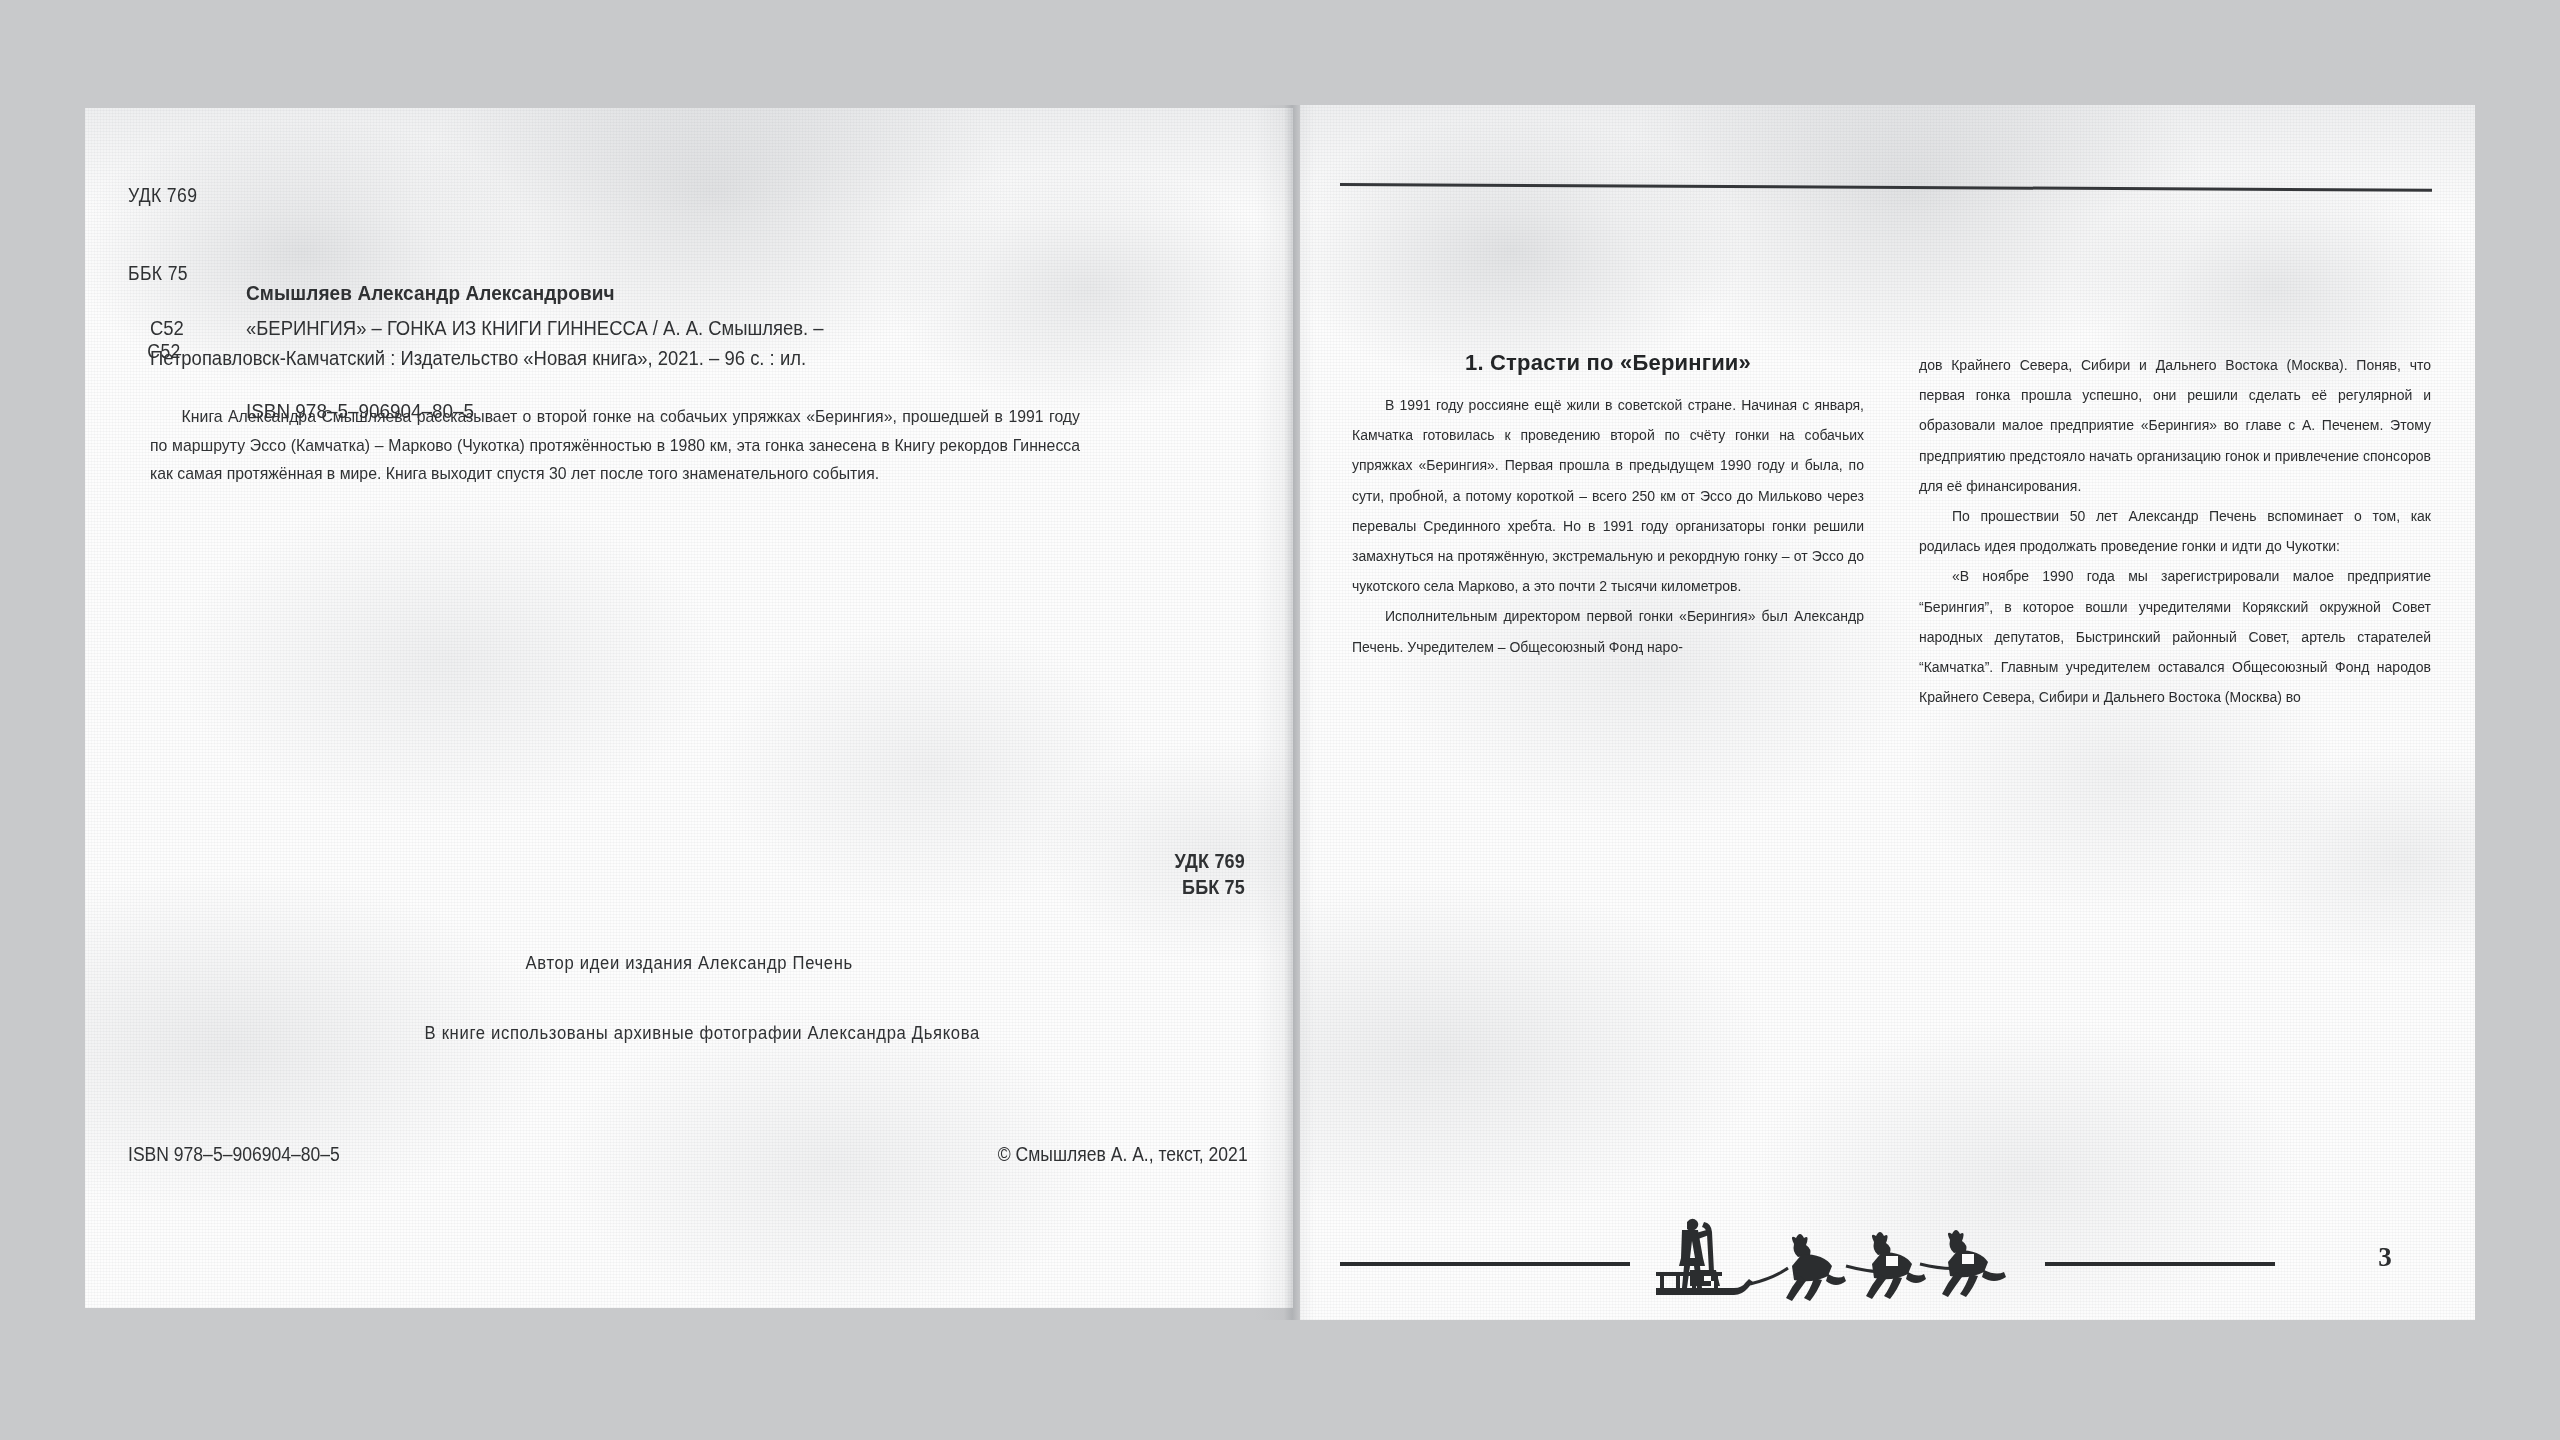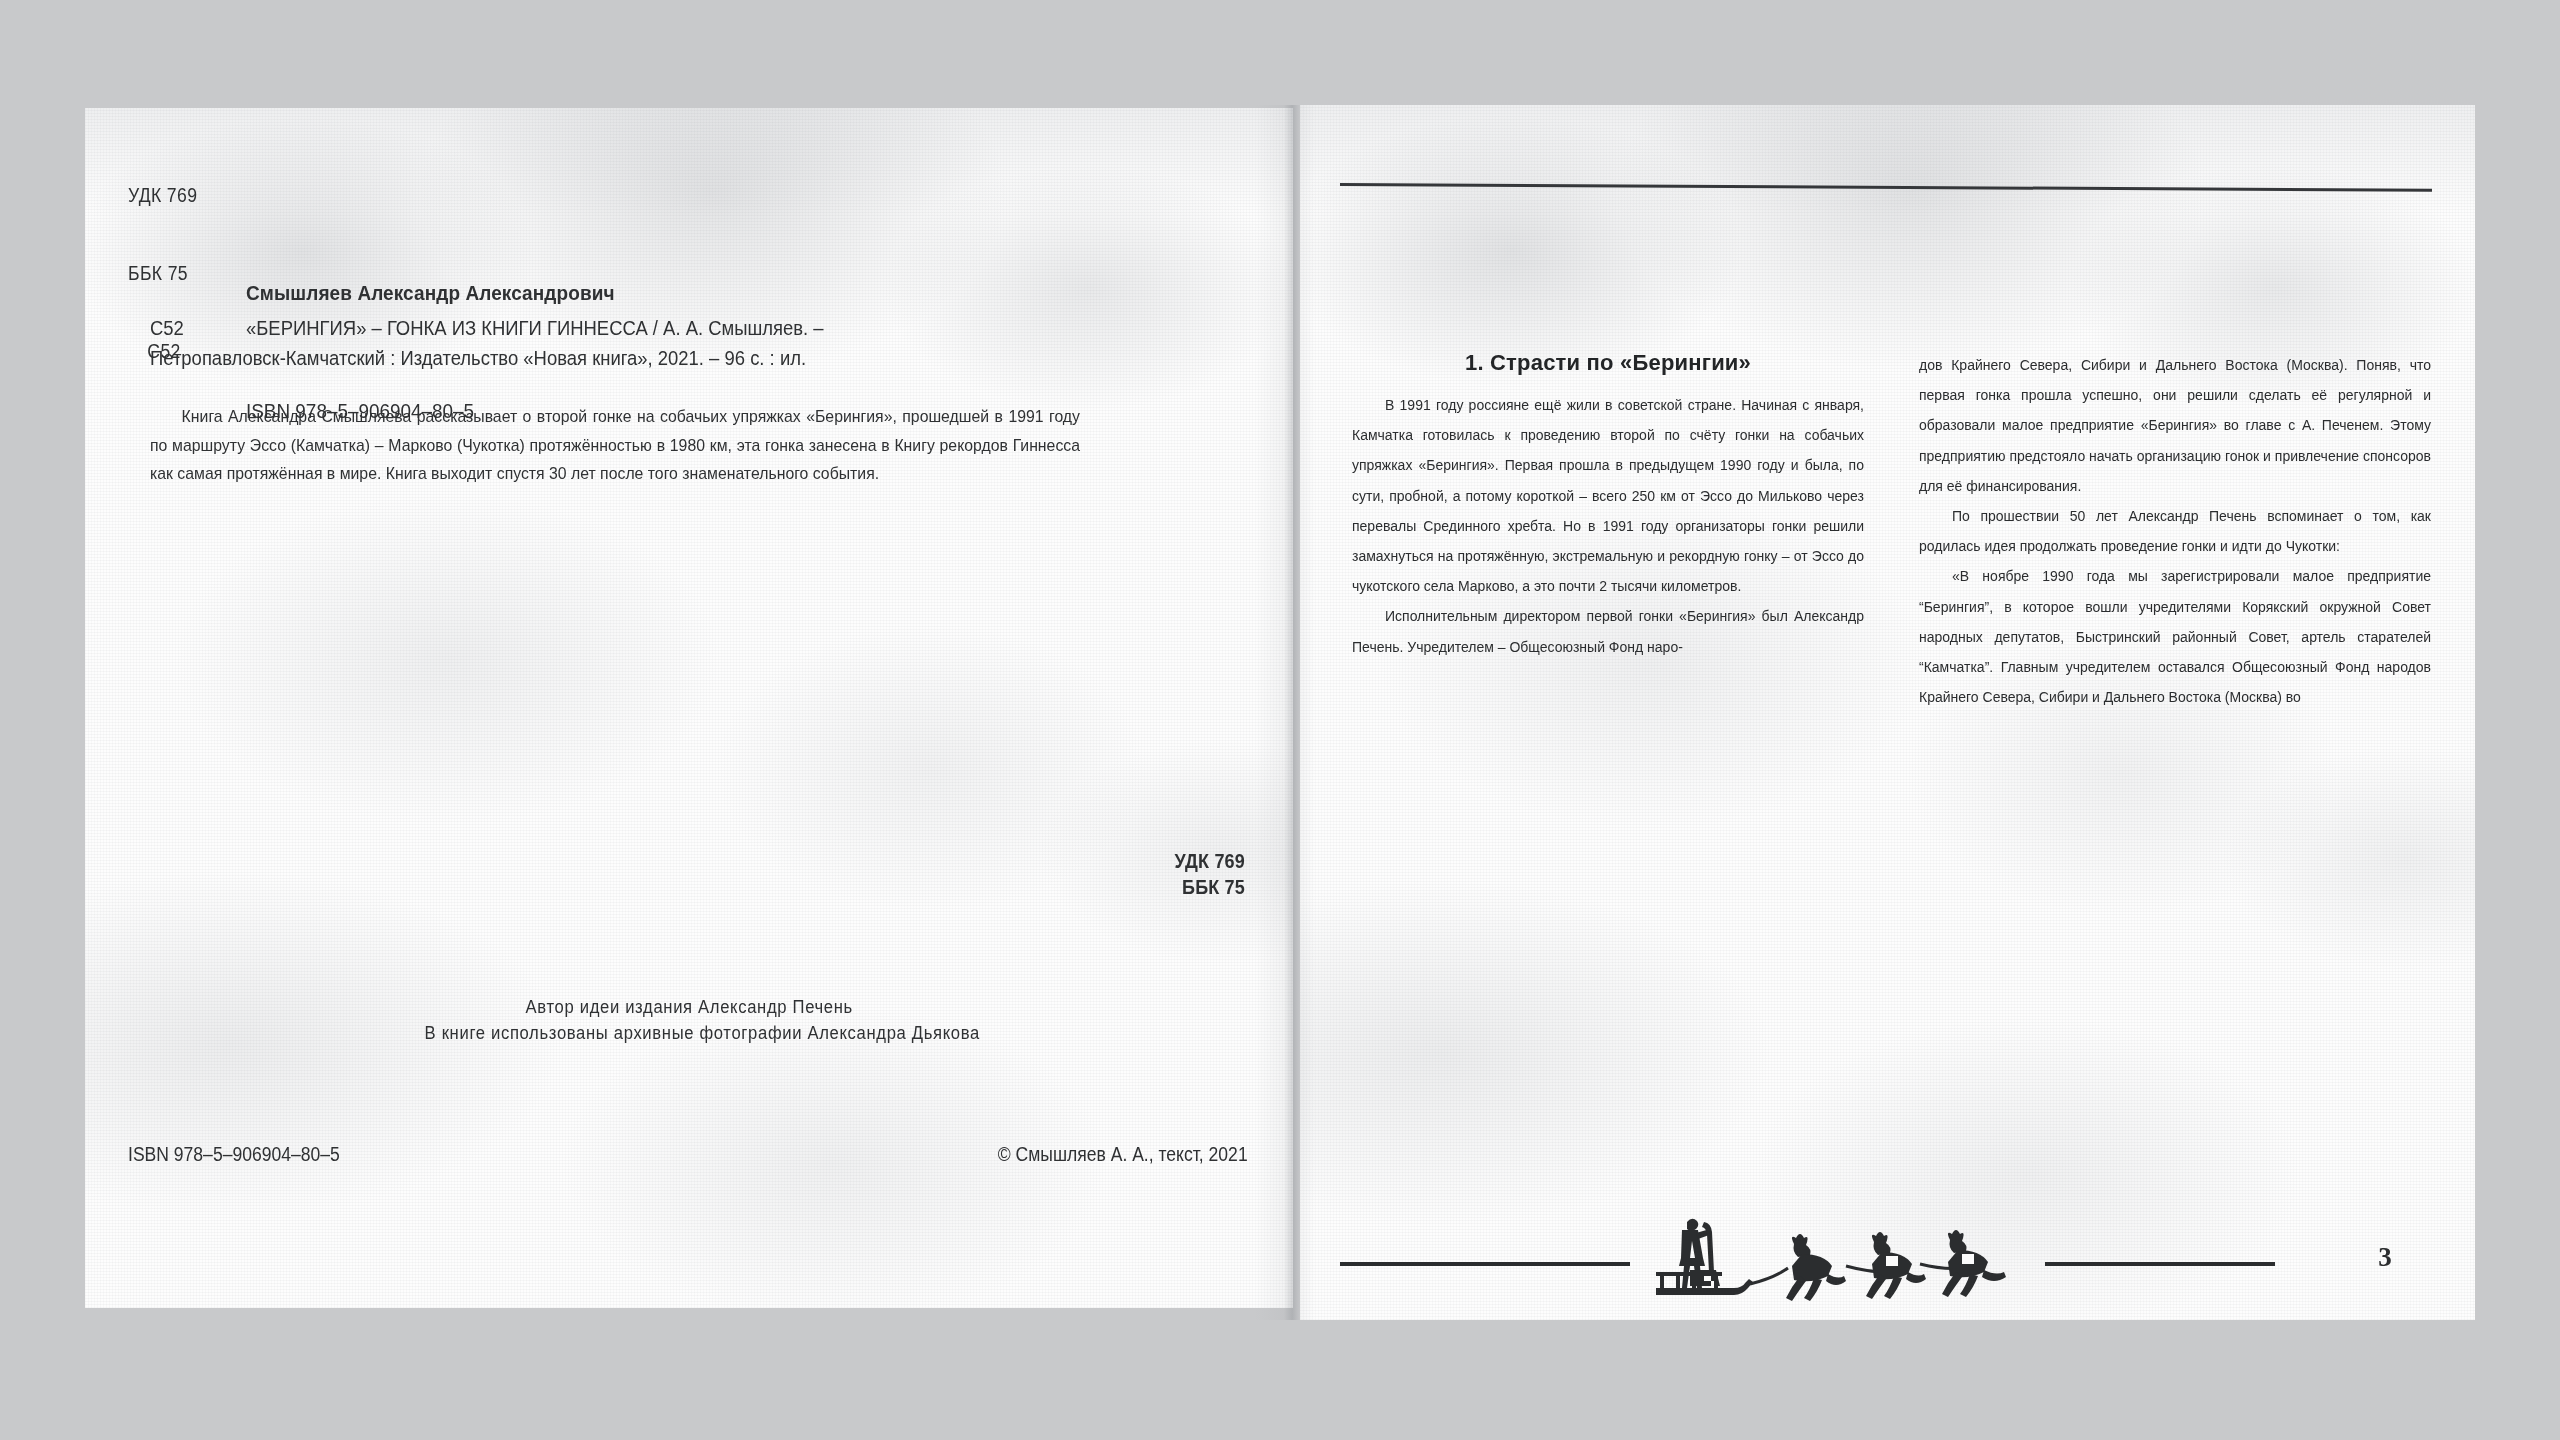--- a/index.html
+++ b/index.html
@@ -101,21 +101,21 @@
 
   #udk2{
     position:absolute;left:640px;top:740px;width:520px;
     text-align:right;font-size:20px;font-weight:bold;line-height:26px;
     letter-spacing:.2px;
   }
   #udk2 div{transform:scaleX(.9);transform-origin:right center;}
 
   #credit1{
     position:absolute;left:0;top:845px;width:1208px;text-align:center;
-    font-size:17.5px;letter-spacing:.7px;margin-top:44px;
+    font-size:17.5px;letter-spacing:.7px;
   }
   #credit2{
     position:absolute;left:13px;top:915px;width:1208px;text-align:center;
     font-size:17.5px;letter-spacing:.7px;
   }
   #credit1 span,#credit2 span{display:inline-block;transform:scaleX(.95);}
 
   #foot-left{
     position:absolute;left:43px;top:1035px;width:1120px;
     display:flex;justify-content:space-between;align-items:baseline;

